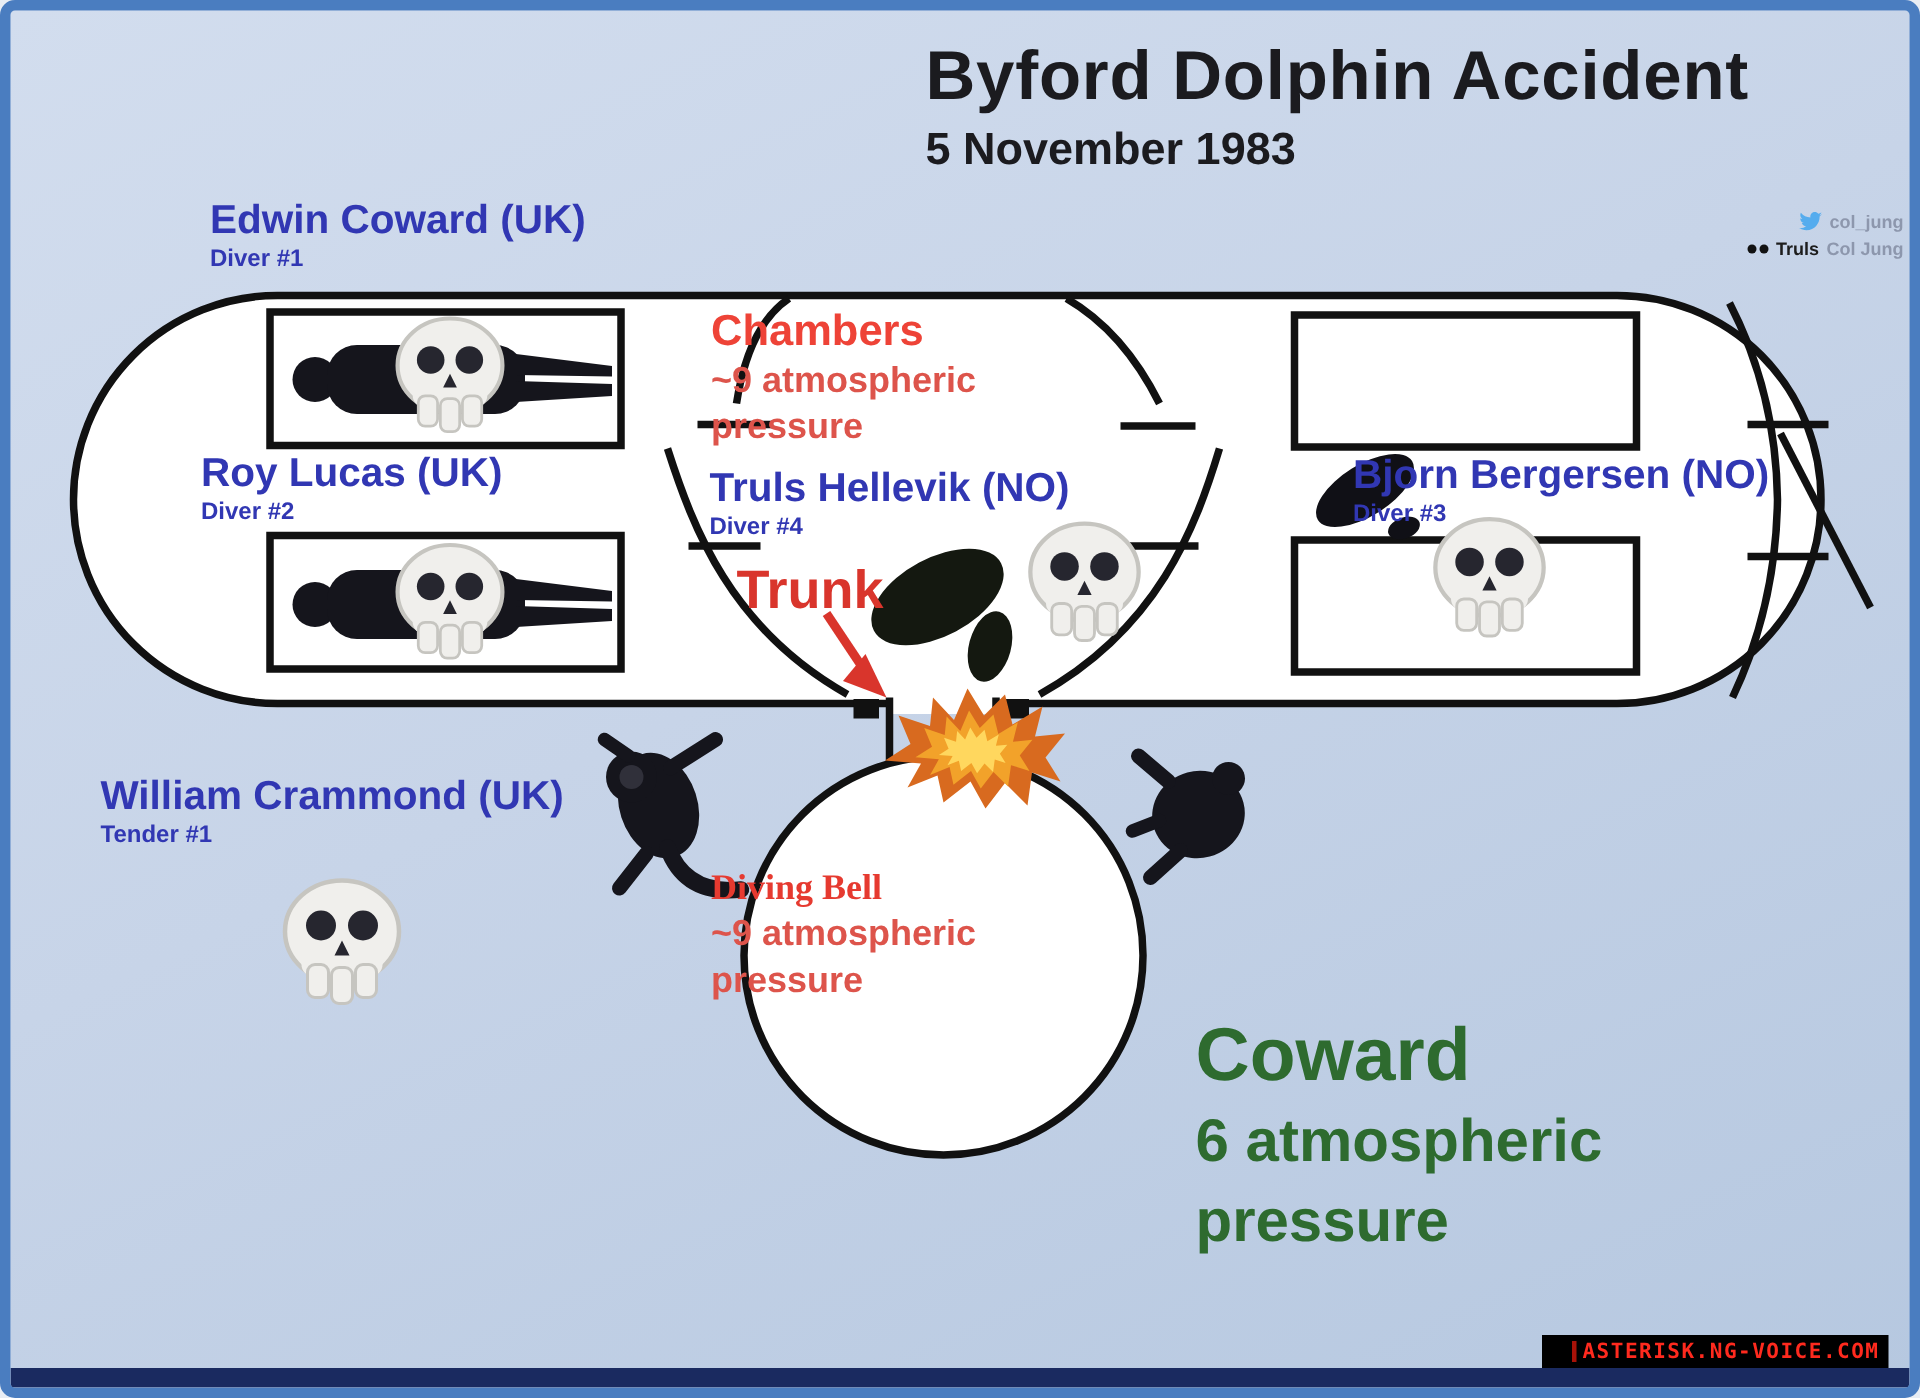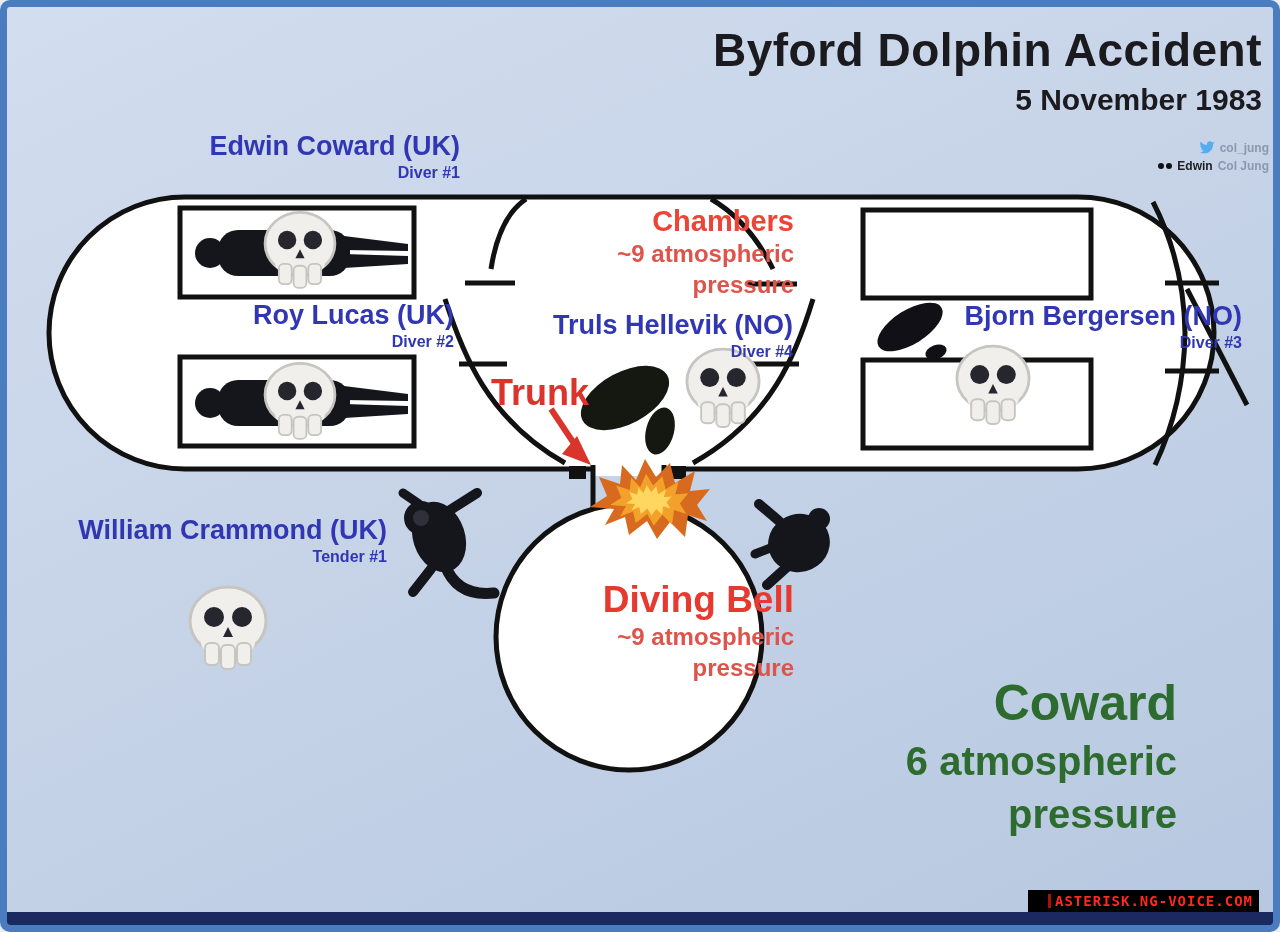--- a/index.html
+++ b/index.html
@@ -4,28 +4,28 @@
 <style>
   html,body{margin:0;padding:0;background:#e8edf4;}
   #frame{
     position:relative; width:1280px; height:932px; box-sizing:border-box;
     border:7px solid #4a7dc0; border-radius:10px; overflow:hidden;
     background:linear-gradient(155deg,#d2ddee 0%,#c7d4e8 45%,#b6c8e0 100%);
     font-family:"Liberation Sans", sans-serif;
   }
   .abs{position:absolute;}
   #shapes{position:absolute; left:0; top:0; z-index:1;}
-  .txt{z-index:2; text-align:right; font-weight:bold; line-height:1.12;}
+  .txt{z-index:2; text-align:left; font-weight:bold; line-height:1.12;}
   .title-main{font-size:46px; color:#1b1b1f; letter-spacing:0.5px;}
   .title-date{font-size:30px; color:#1b1b1f; margin-top:6px;}
   .person-name{font-size:27px; color:#3137b3;}
   .person-role{font-size:16px; color:#3137b3; margin-top:3px;}
   .region-title-red{font-size:29px; color:#ee4337;}
   .region-line-red{font-size:24px; color:#dd544b; margin-top:4px;}
-  .bell-title{font-size:37px; color:#e63a30;}
+  .bell-title{font-size:24px; color:#e63a30;font-family:Liberation Serif, serif;}
   .outside-title{font-size:50px; color:#2e6b2f;}
   .outside-line{font-size:40px; color:#2e6b2f; margin-top:8px;}
   .trunk-label{font-size:36px; color:#d9352c;}
   .attr{z-index:2; display:flex; flex-direction:column; align-items:flex-end; gap:4px;}
   .attr-row{display:flex; align-items:center; gap:5px; font-size:12px; color:#8d97ad; font-weight:bold;}
   .medium-word{color:#1d1d1d; font-weight:bold; font-size:12px;}
   .mdots{display:inline-flex; gap:2px; align-items:center;}
   .mdot{width:6px; height:6px; border-radius:50%; background:#121212; display:inline-block;}
   #navy-bar{position:absolute; left:0; right:0; bottom:0; height:13px; background:#1a2a60; z-index:3;}
   #watermark{
@@ -159,21 +159,21 @@
       <svg width="16" height="14" viewBox="0 0 24 20">
         <path fill="#55acee" d="M23.6 2.4c-.9.4-1.8.7-2.8.8 1-.6 1.8-1.6 2.1-2.7-.9.6-2 1-3.1 1.2C18.9.6 17.7 0 16.4 0c-2.5 0-4.6 2-4.6 4.6 0 .4 0 .7.1 1-3.8-.2-7.2-2-9.5-4.8-.4.7-.6 1.5-.6 2.3 0 1.6.8 3 2 3.8-.8 0-1.5-.2-2.1-.6v.1c0 2.2 1.6 4.1 3.7 4.5-.4.1-.8.2-1.2.2-.3 0-.6 0-.9-.1.6 1.8 2.3 3.2 4.3 3.2-1.6 1.2-3.6 2-5.7 2-.4 0-.7 0-1.1-.1 2 1.3 4.5 2.1 7.1 2.1 8.5 0 13.2-7.1 13.2-13.2v-.6c.9-.7 1.7-1.5 2.3-2.4z"></path>
       </svg>
       <span>col_jung</span>
     </div>
     <div class="attr-row">
       <span class="mdots">
           <span class="mdot"></span>
           <span class="mdot"></span>
         </span>
-      <span class="medium-word">Edwin</span>
+      <span class="medium-word">Truls</span>
       <span>Col Jung</span>
     </div>
   </div>
 
   <div class="abs txt" style="left:133px; top:124px; width:320px;">
     <div class="person-name">Edwin Coward (UK)</div>
     <div class="person-role">Diver #1</div>
   </div>
 
   <div class="abs txt" style="left:127px; top:293px; width:320px;">

